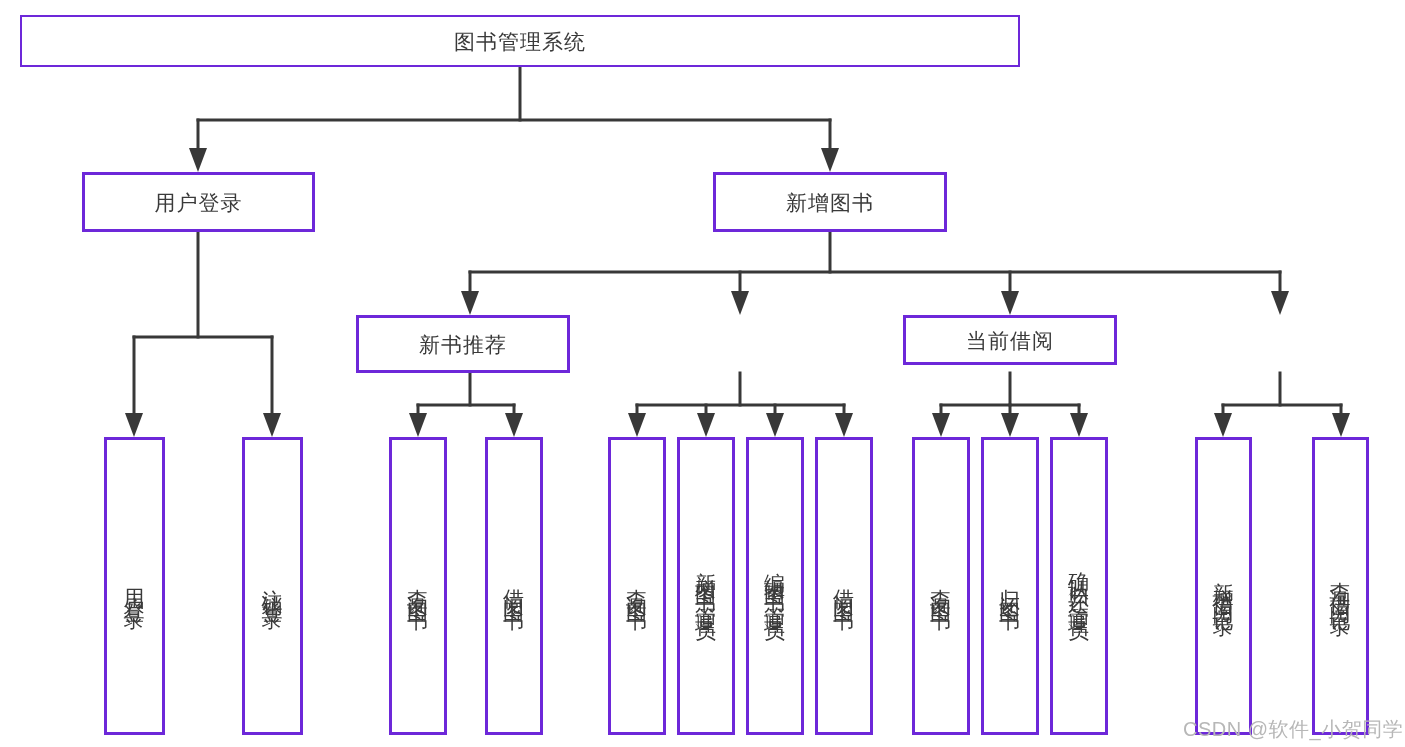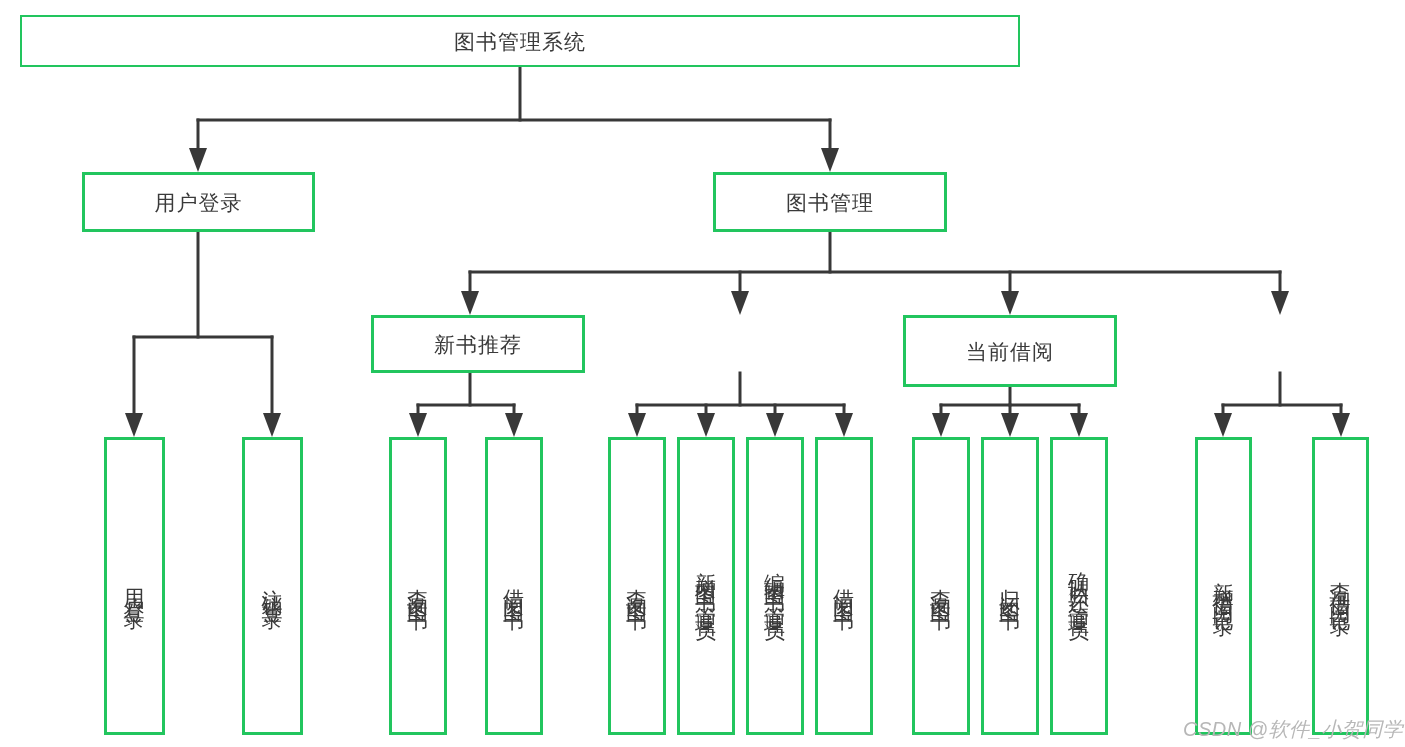--- a/index.html
+++ b/index.html
@@ -11,21 +11,21 @@
     overflow:hidden;
   }
   #connectors {
     position:absolute; left:0; top:0; width:1405px; height:747px;
     z-index:1;
   }
   .node-box {
     position:absolute;
     box-sizing:border-box;
     background:#ffffff;
-    border:3px solid #22c55e;
+    border:3px solid #6d28d9;
     color:#3a3a3a;
     display:flex;
     align-items:center;
     justify-content:center;
     z-index:2;
     line-height:1;
   }
   .node-box.root { border-width:2px; }
   .node-box.h { font-size:21px; letter-spacing:1px; }
   .node-box.v {
@@ -35,21 +35,20 @@
     letter-spacing:7px;
   }
   #watermark {
     position:absolute;
     left:1183px; top:716px;
     font-size:20px;
     color:#b7b7b7;
     letter-spacing:0.5px;
     z-index:5;
     white-space:nowrap;
-    font-style:italic;
   }
 </style>
 </head>
 <body>
 
 <div id="canvas">
   <svg id="connectors" viewBox="0 0 1405 747" xmlns="http://www.w3.org/2000/svg">
       <g>
         <line x1="520" y1="67" x2="520" y2="120" stroke="#383838" stroke-width="3" stroke-linecap="square"></line>
         <line x1="198" y1="120" x2="830" y2="120" stroke="#383838" stroke-width="3" stroke-linecap="square"></line>
@@ -113,23 +112,23 @@
         <line x1="1223" y1="405" x2="1341" y2="405" stroke="#383838" stroke-width="3" stroke-linecap="square"></line>
         <line x1="1223" y1="405" x2="1223" y2="417" stroke="#383838" stroke-width="3" stroke-linecap="square"></line>
         <path d="M 1214 413 L 1232 413 L 1223 437 Z" fill="#383838"></path>
         <line x1="1341" y1="405" x2="1341" y2="417" stroke="#383838" stroke-width="3" stroke-linecap="square"></line>
         <path d="M 1332 413 L 1350 413 L 1341 437 Z" fill="#383838"></path>
       </g>
     </svg>
   <div id="watermark">CSDN @软件_小贺同学</div>
 <div class="node-box h root" style="left: 20px; top: 15px; width: 1000px; height: 52px;">图书管理系统</div>
     <div class="node-box h" style="left: 82px; top: 172px; width: 233px; height: 60px;">用户登录</div>
-    <div class="node-box h" style="left: 713px; top: 172px; width: 234px; height: 60px;">图书管理</div>
-    <div class="node-box h" style="left: 371px; top: 315px; width: 214px; height: 58px;">新书推荐</div>
-    <div class="node-box h" style="left: 903px; top: 315px; width: 214px; height: 72px;">当前借阅</div>
+    <div class="node-box h" style="left: 713px; top: 172px; width: 234px; height: 60px;">新增图书</div>
+    <div class="node-box h" style="left: 356px; top: 315px; width: 214px; height: 58px;">新书推荐</div>
+    <div class="node-box h" style="left: 903px; top: 315px; width: 214px; height: 50px;">当前借阅</div>
     <div class="node-box v" style="left: 104px; top: 437px; width: 61px; height: 298px;">用户登录</div>
     <div class="node-box v" style="left: 242px; top: 437px; width: 61px; height: 298px;">注销登录</div>
     <div class="node-box v" style="left: 389px; top: 437px; width: 58px; height: 298px;">查询图书</div>
     <div class="node-box v" style="left: 485px; top: 437px; width: 58px; height: 298px;">借阅图书</div>
     <div class="node-box v" style="left: 608px; top: 437px; width: 58px; height: 298px;">查询图书</div>
     <div class="node-box v" style="left: 677px; top: 437px; width: 58px; height: 298px;">新增图书（管理员）</div>
     <div class="node-box v" style="left: 746px; top: 437px; width: 58px; height: 298px;">编辑图书（管理员）</div>
     <div class="node-box v" style="left: 815px; top: 437px; width: 58px; height: 298px;">借阅图书</div>
     <div class="node-box v" style="left: 912px; top: 437px; width: 58px; height: 298px;">查询图书</div>
     <div class="node-box v" style="left: 981px; top: 437px; width: 58px; height: 298px;">归还图书</div>

